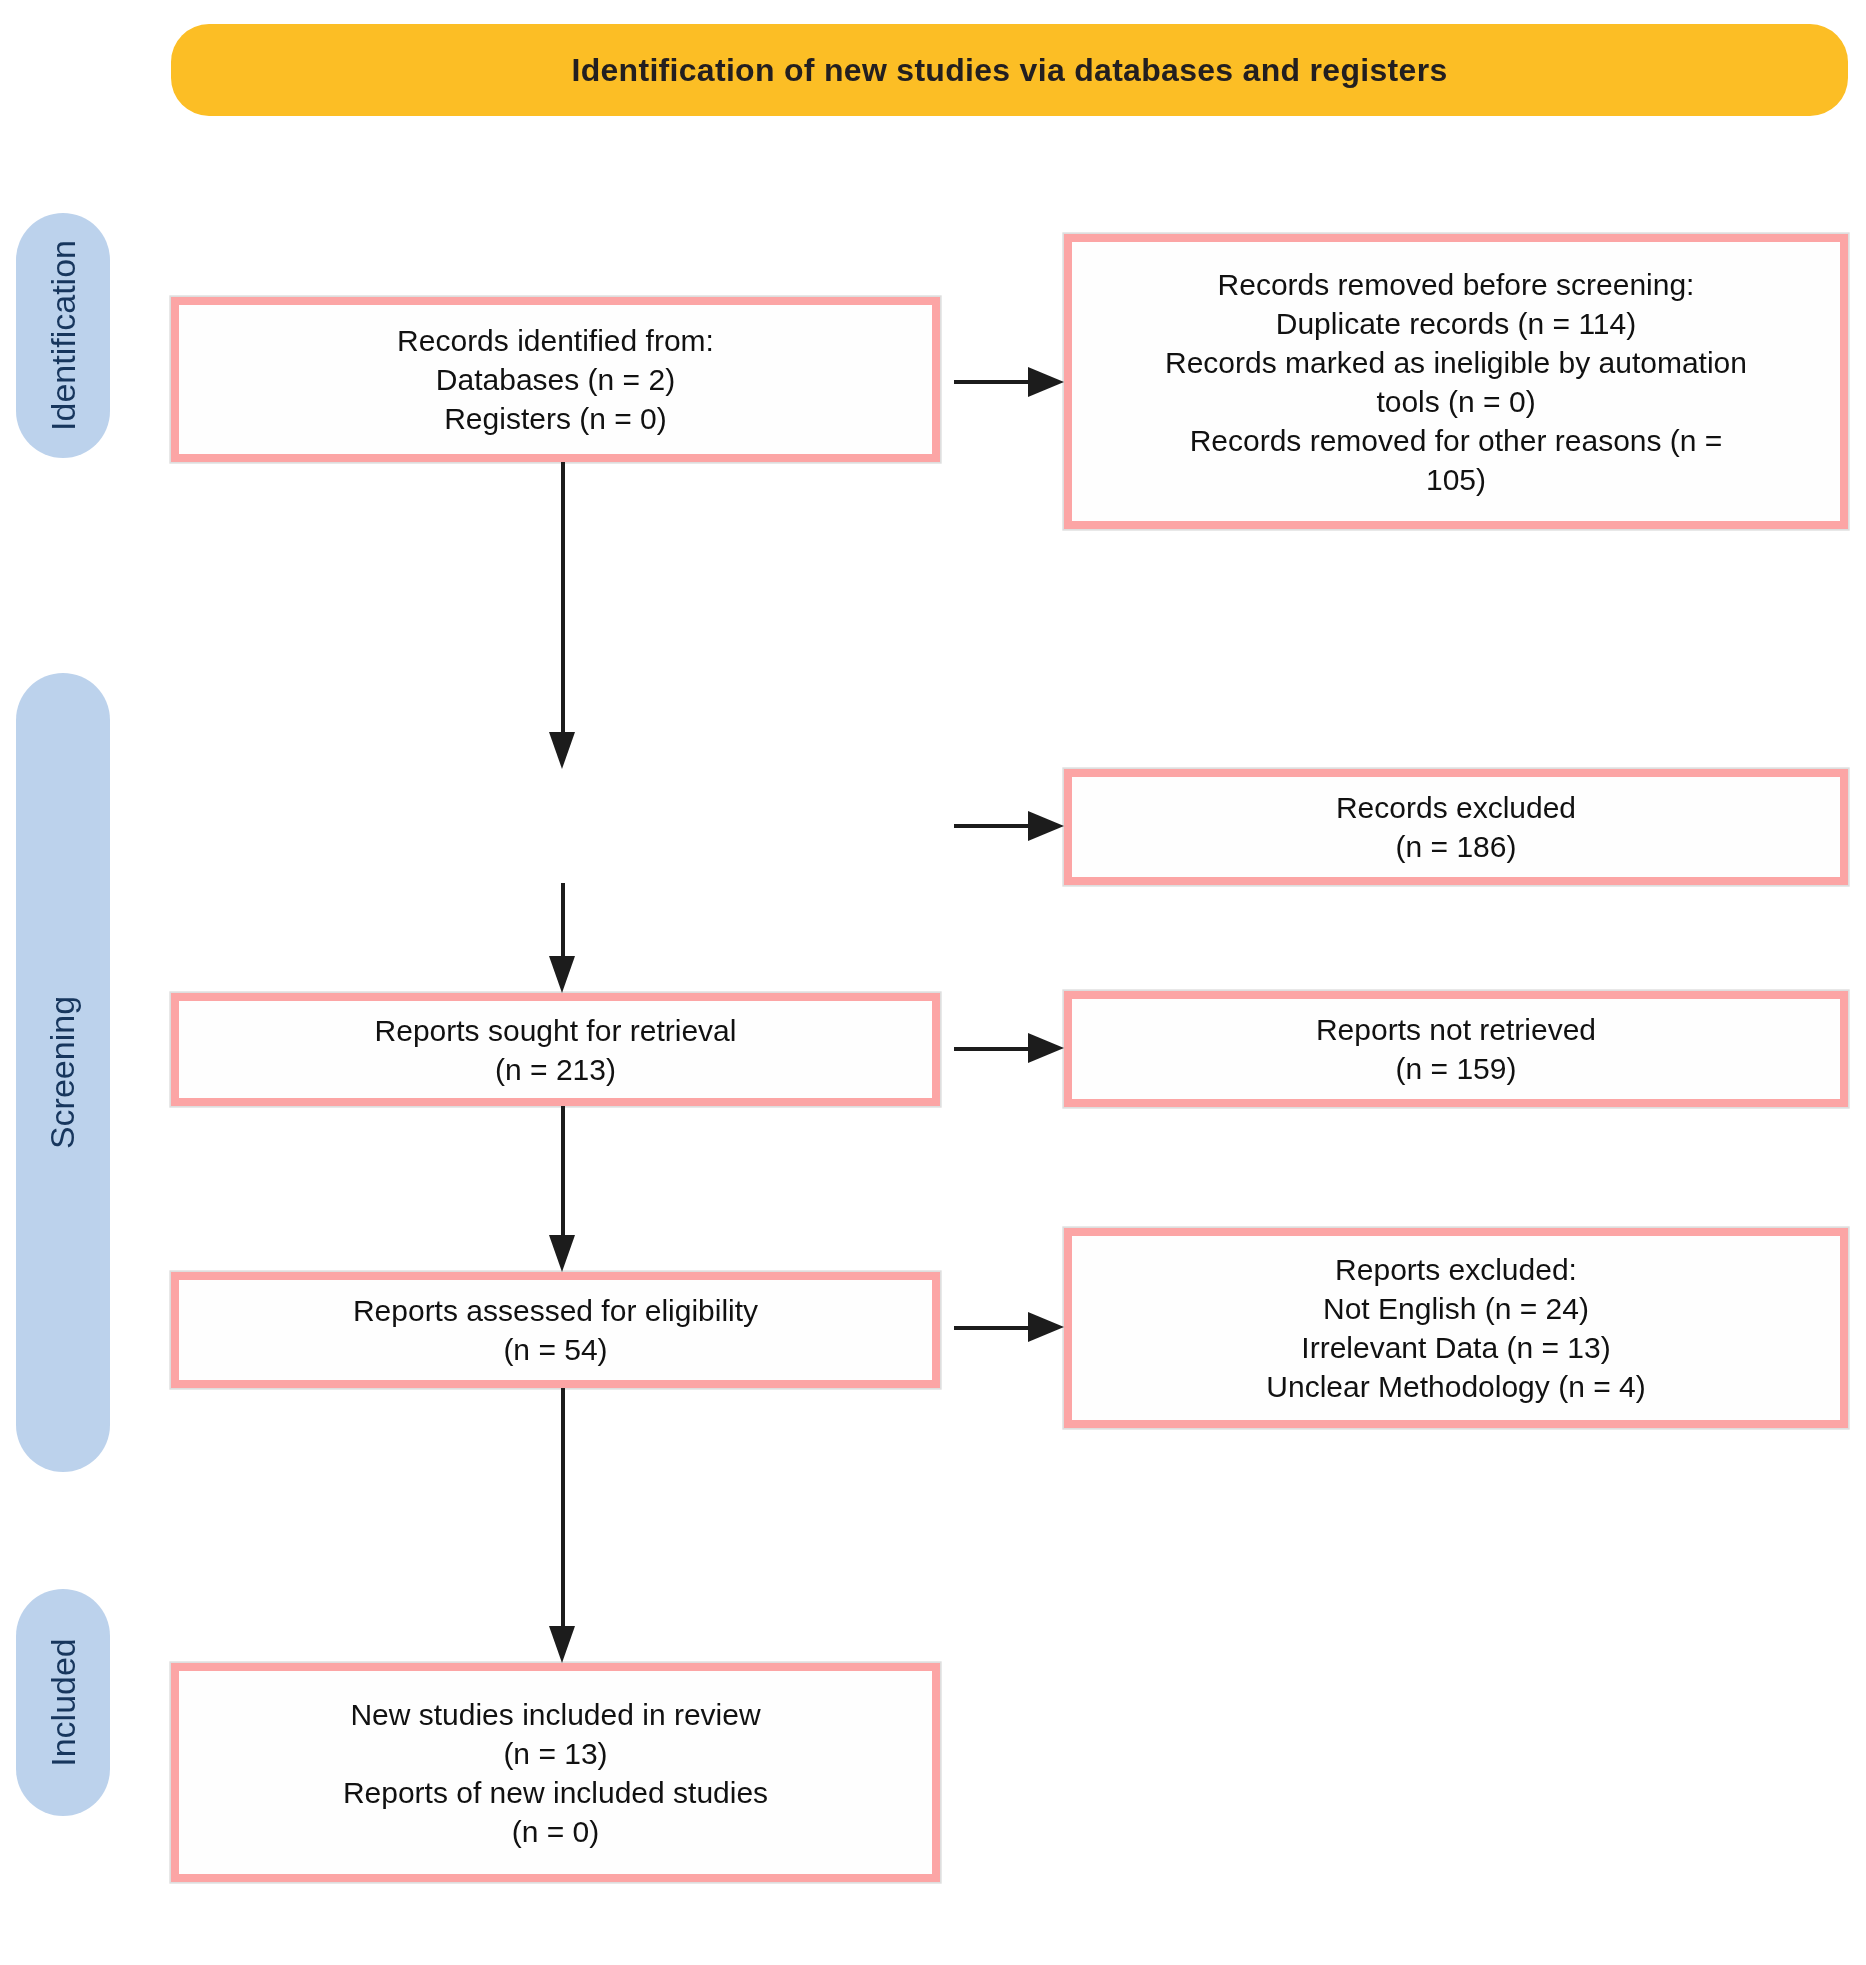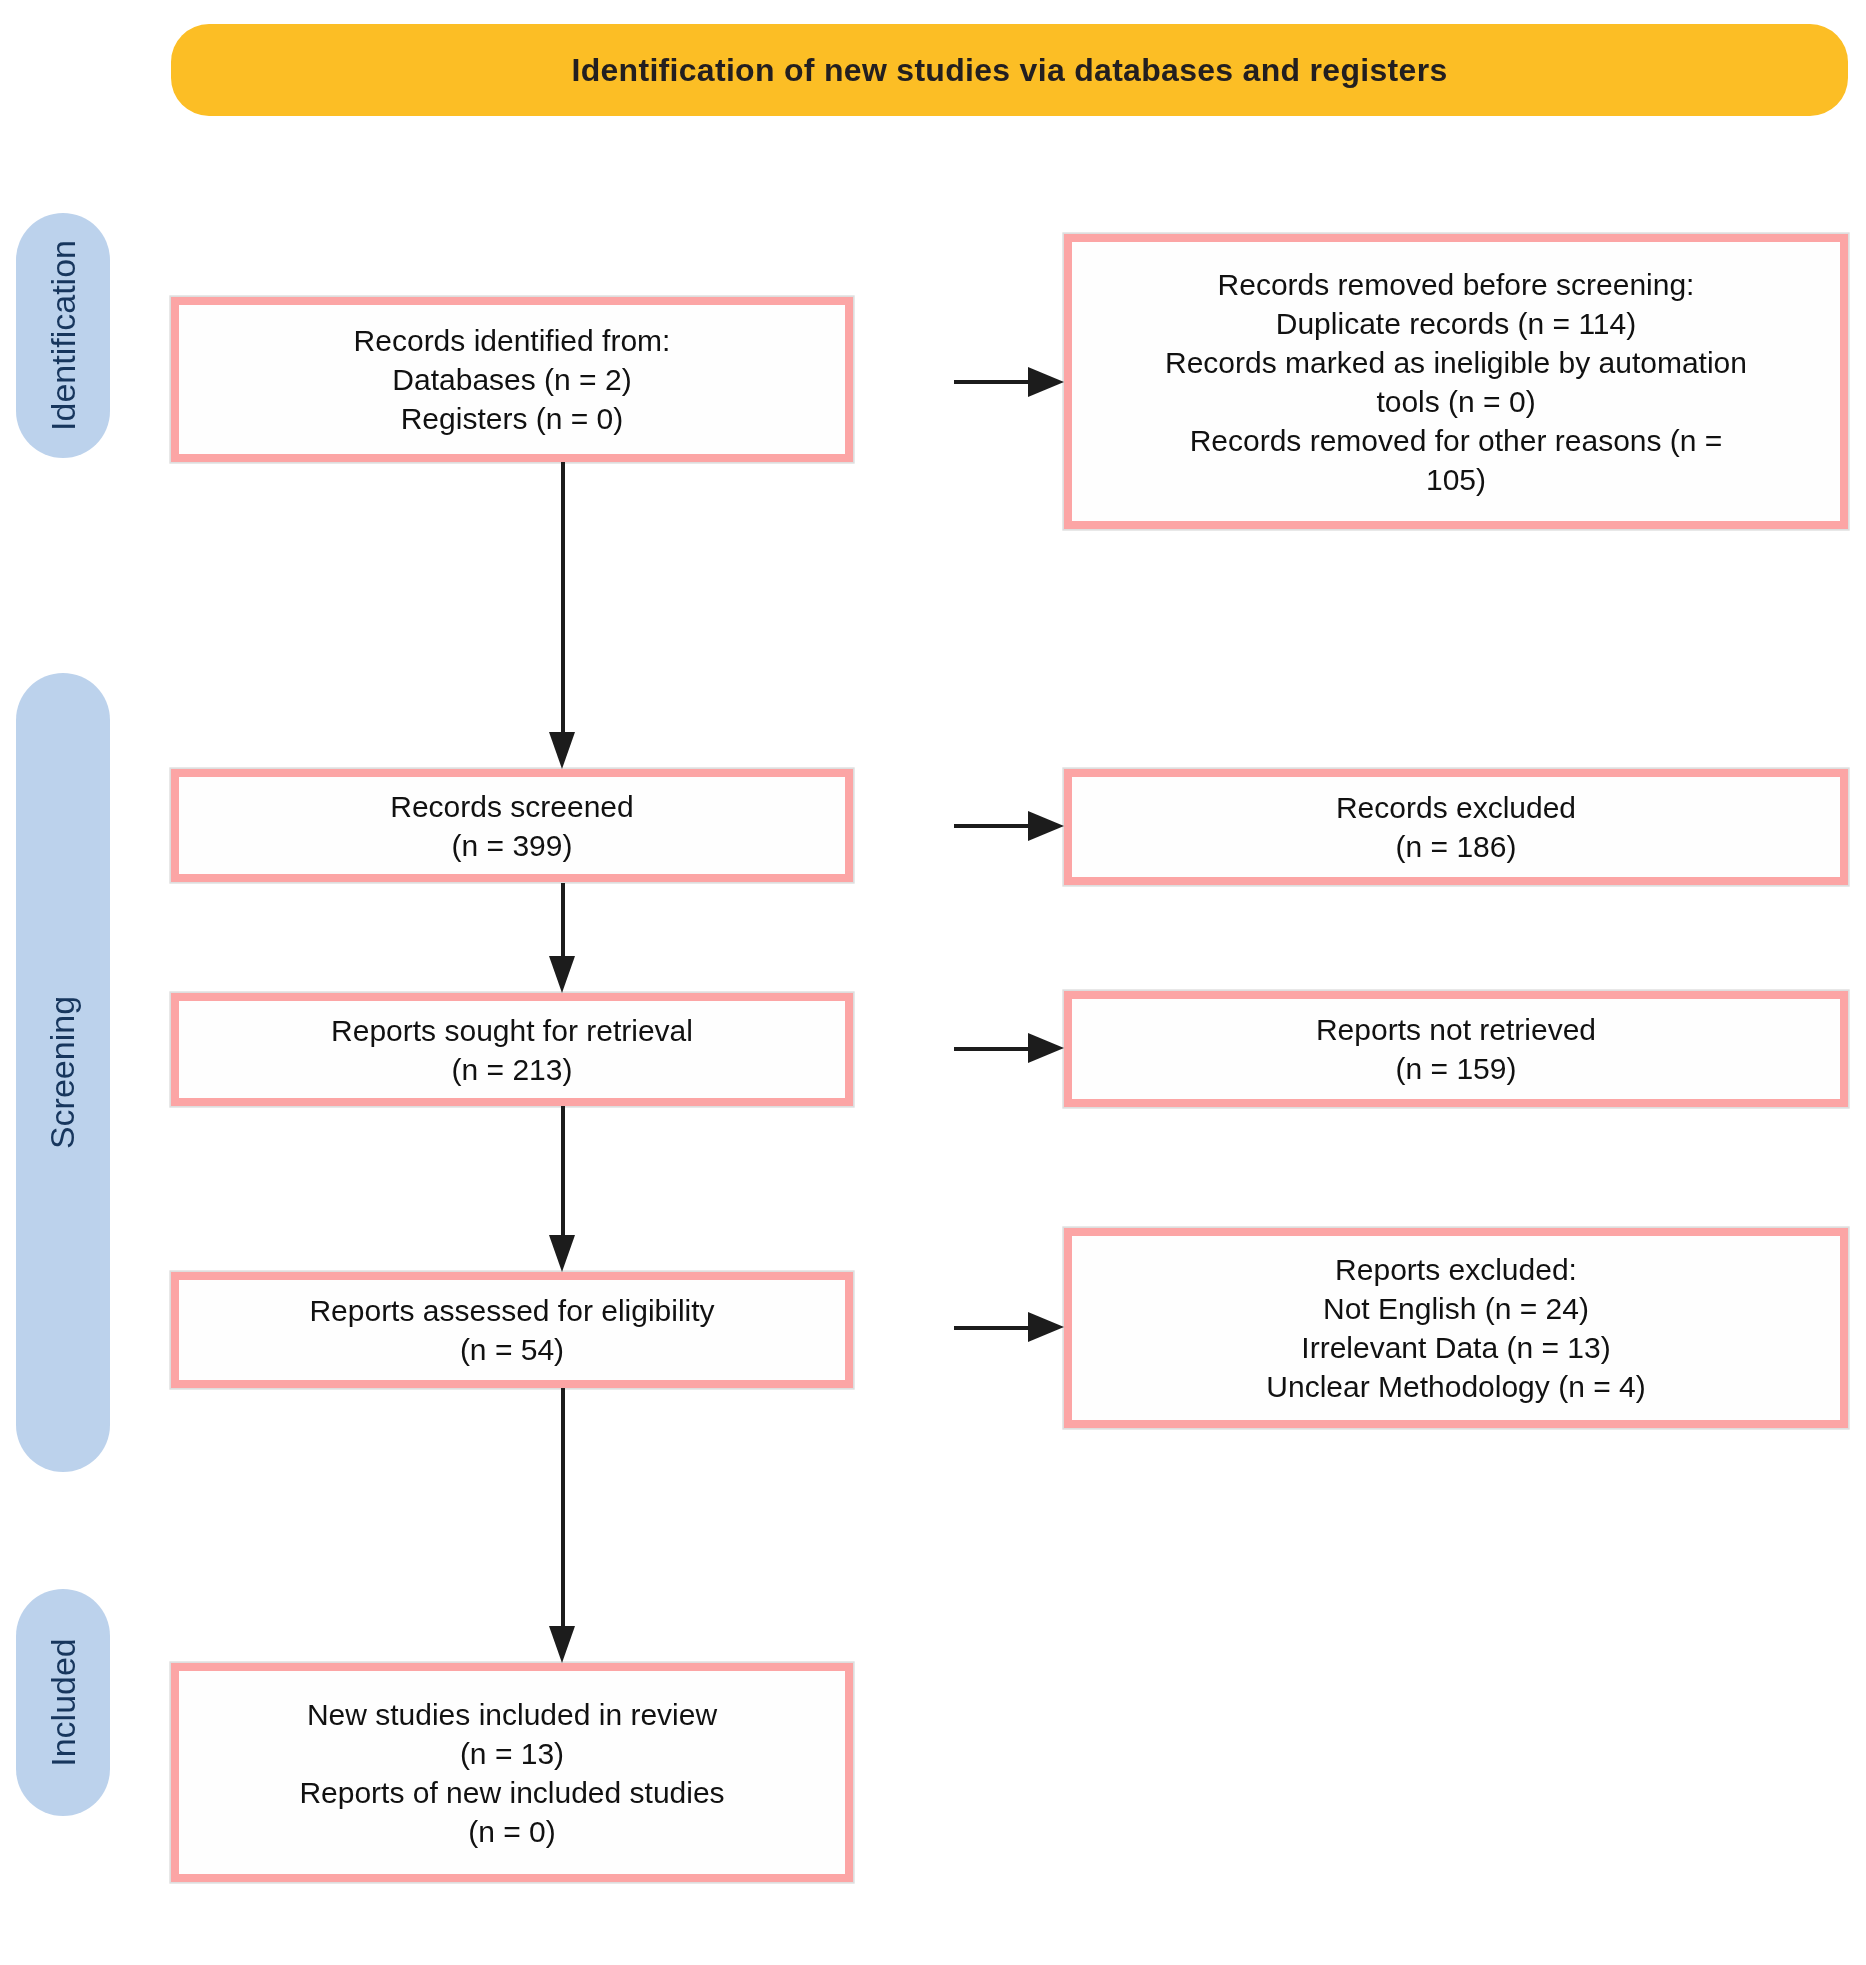--- a/index.html
+++ b/index.html
@@ -66,21 +66,21 @@
     align-items: center;
     justify-content: center;
     text-align: center;
     font-size: 30px;
     line-height: 39px;
     color: #111111;
     box-shadow: 0 0 0 1.7px rgba(160,160,160,0.35);
   }
   .box .line { white-space: nowrap; }
 
-  .col-left  { left: 171px;  width: 682px; }
+  .col-left  { left: 171px;  width: 769px; }
   .col-right { left: 1064px; width: 784px; }
 
   #box-identified    { top: 297px;  height: 165px; }
   #box-removed       { top: 234px;  height: 295px; }
   #box-screened      { top: 769px; height: 113px; }
   #box-rec-excluded  { top: 769px; height: 116px; }
   #box-sought        { top: 993px; height: 113px; }
   #box-not-retrieved { top: 991px; height: 116px; }
   #box-assessed      { top: 1272px; height: 116px; }
   #box-rep-excluded  { top: 1228px; height: 200px; }
@@ -158,24 +158,20 @@
   </div>
   <div class="box col-right" id="box-removed">
     <div class="line">Records removed before screening:</div>
     <div class="line">Duplicate records (n = 114)</div>
     <div class="line">Records marked as ineligible by automation</div>
     <div class="line">tools (n = 0)</div>
     <div class="line">Records removed for other reasons (n =</div>
     <div class="line">105)</div>
   </div>
 
-  <div class="box col-left" id="box-screened">
-    <div class="line">Records screened</div>
-    <div class="line">(n = 399)</div>
-  </div>
   <div class="box col-right" id="box-rec-excluded">
     <div class="line">Records excluded</div>
     <div class="line">(n = 186)</div>
   </div>
 
   <div class="box col-left" id="box-sought">
     <div class="line">Reports sought for retrieval</div>
     <div class="line">(n = 213)</div>
   </div>
   <div class="box col-right" id="box-not-retrieved">

